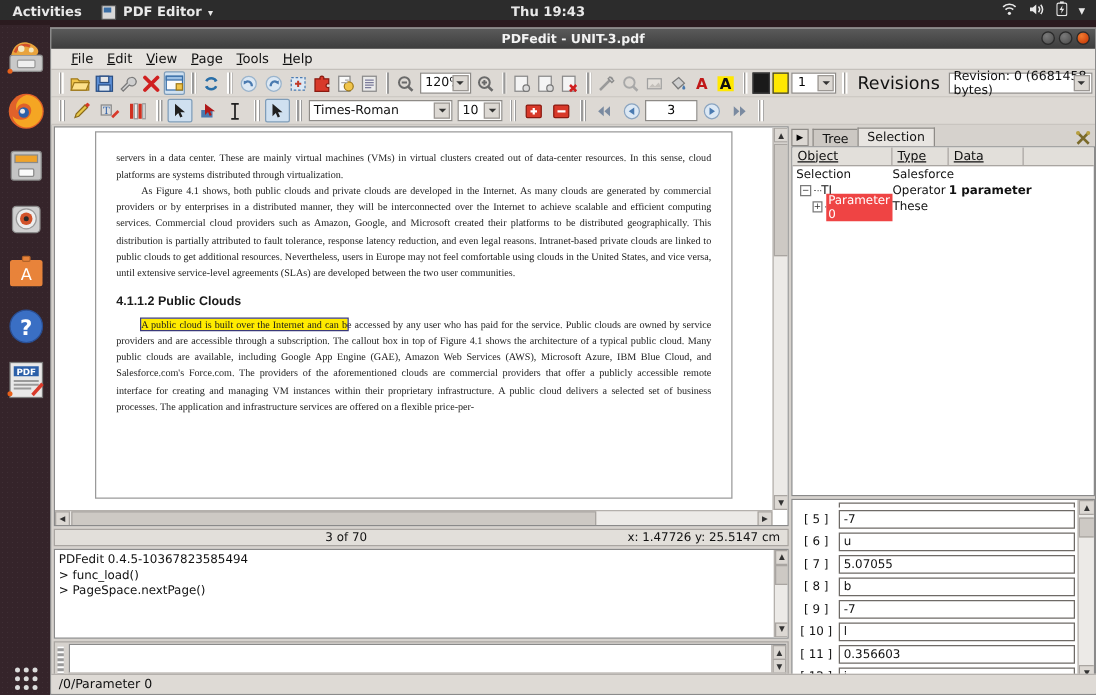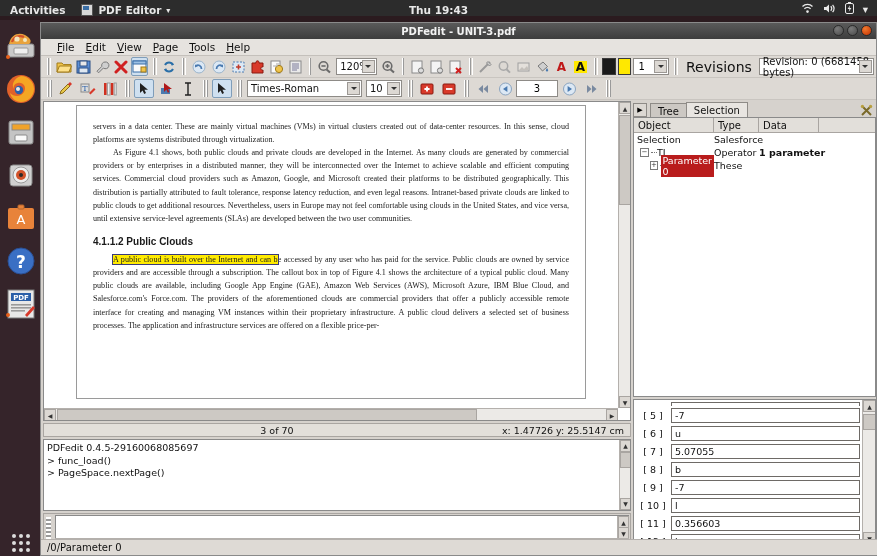--- a/index.html
+++ b/index.html
@@ -223,32 +223,32 @@
     position: absolute; right: 3px; bottom: 1px; width: 14px; height: 14px;
     display: flex; align-items: center; justify-content: center;
   }
   #treebox {
     position: absolute; left: 0; top: 16px; width: 243px; height: 280px;
     background: #fff; border: 1px solid #8a8a8a;
   }
   #treehdr { display: flex; height: 15px; background: #e2dfda; border-bottom: 1px solid #a9a5a1; }
   #treehdr div {
     font-size: 10px; color: #111; padding-left: 4px; display: flex; align-items: center;
-    border-right: 1px solid #a9a5a1; height: 100%;
+    border-right: 1px solid #a9a5a1; height: 100%; text-decoration: underline;
   }
   .trow { display: flex; height: 13px; align-items: center; font-size: 9.5px; color: #111; }
   .trow .c1 { width: 80px; display: flex; align-items: center; }
   .trow .c2 { width: 45px; }
   .trow .c3 { flex: 1; font-weight: bold; }
   .expander {
     width: 9px; height: 9px; border: 1px solid #7a7a7a; background: #fff;
     font-size: 7px; line-height: 7px; text-align: center; margin-right: 2px; color: #333;
   }
   .dashes { width: 6px; border-top: 1px dotted #777; }
-  .selhl { background: #b91c1c; color: #fff; padding: 0 2px; }
+  .selhl { background: #ef4444; color: #fff; padding: 0 2px; }
 
   #valuebox {
     position: absolute; left: 0; top: 298px; width: 243px; height: 146px;
     background: #fff; border: 1px solid #8a8a8a; overflow: hidden;
   }
   .vrow { display: flex; align-items: center; height: 18px; padding: 0 1px; }
   .vrow .idx { width: 36px; font-size: 9.5px; color: #111; text-align: center; font-family: "DejaVu Sans", sans-serif; }
   .vrow .vfield {
     flex: 1; height: 15px; background: #fff; border: 1px solid #6e6a66;
     font-size: 9.5px; color: #111; padding-left: 3px; display: flex; align-items: center;
@@ -699,21 +699,21 @@
       </div>
     </div>
 
     <div id="docstatus">
       <span style="width:8px"></span>
       <span class="page-of">3 of 70</span>
       <span class="coords">x: 1.47726 y: 25.5147 cm</span>
     </div>
 
     <div id="consolepane">
-      <div>PDFedit 0.4.5-29160068085697</div>
+      <div>PDFedit 0.4.5-10367823585494</div>
       <div>&gt; func_load()</div>
       <div>&gt; PageSpace.nextPage()</div>
       <div class="csb">
         <div class="sb-arrow" style="top:0;width:11px">▲</div>
         <div class="sb-thumb" style="left:0;top:12px;width:11px;height:16px"></div>
         <div class="sb-arrow" style="bottom:0;width:11px">▼</div>
       </div>
     </div>
 
     <div id="cmdpane">

